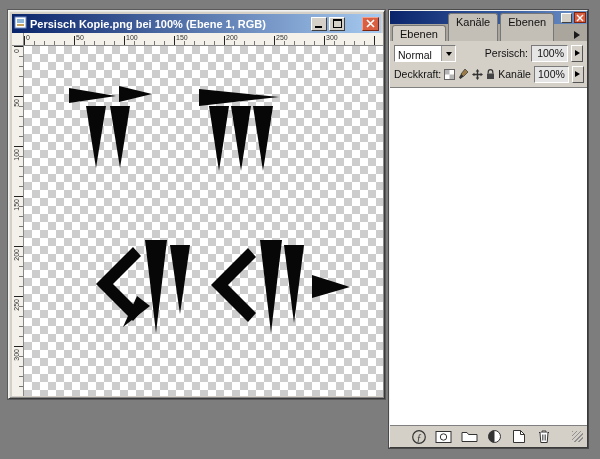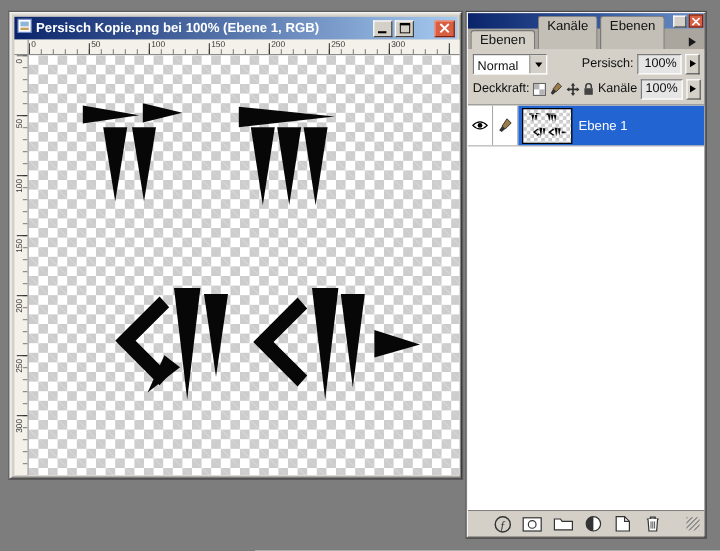--- a/index.html
+++ b/index.html
@@ -268,42 +268,20 @@
         </span>
         <span class="push-right">Kanäle</span>
         <div class="valbox">
           <span>100%</span>
         </div>
         <span class="arrow-btn"></span>
       </div>
     </div>
 
     <div class="layer-list">
-      <div class="layer-row selected">
-        <span class="cell">
-          <svg width="14" height="9">
-              <path d="M1 4.5 Q7 -1.5 13 4.5 Q7 10.5 1 4.5 Z" fill="#fff" stroke="#000"></path>
-              <circle cx="7" cy="4.5" r="2" fill="#000"></circle>
-            </svg>
-        </span>
-        <span class="cell">
-          <svg width="12" height="13">
-              <path d="M7.5 1 L11 4.5 L6 9.5 L3.5 7 Z" fill="#9b7b46" stroke="#333" stroke-width="0.8"></path>
-              <path d="M3.5 7 L6 9.5 L3 12 L1 10.5 Z" fill="#333"></path>
-            </svg>
-        </span>
-        <span class="row-main">
-          <span class="thumb checker-sm">
-            <svg viewBox="0 0 359 350" preserveAspectRatio="none">
-                <use href="#glyphs"></use>
-              </svg>
-          </span>
-          <span class="layer-name">Ebene 1</span>
-        </span>
-      </div>
 
     </div>
 
     <div class="bottom-bar">
       <span class="bb-icon">
         <svg width="16" height="16">
             <circle cx="8" cy="8" r="6.3" fill="none" stroke="#333" stroke-width="1.2"></circle>
             <text x="5.4" y="11.5" font-size="10" font-style="italic" font-family="serif" fill="#333">ƒ</text>
           </svg>
       </span>

